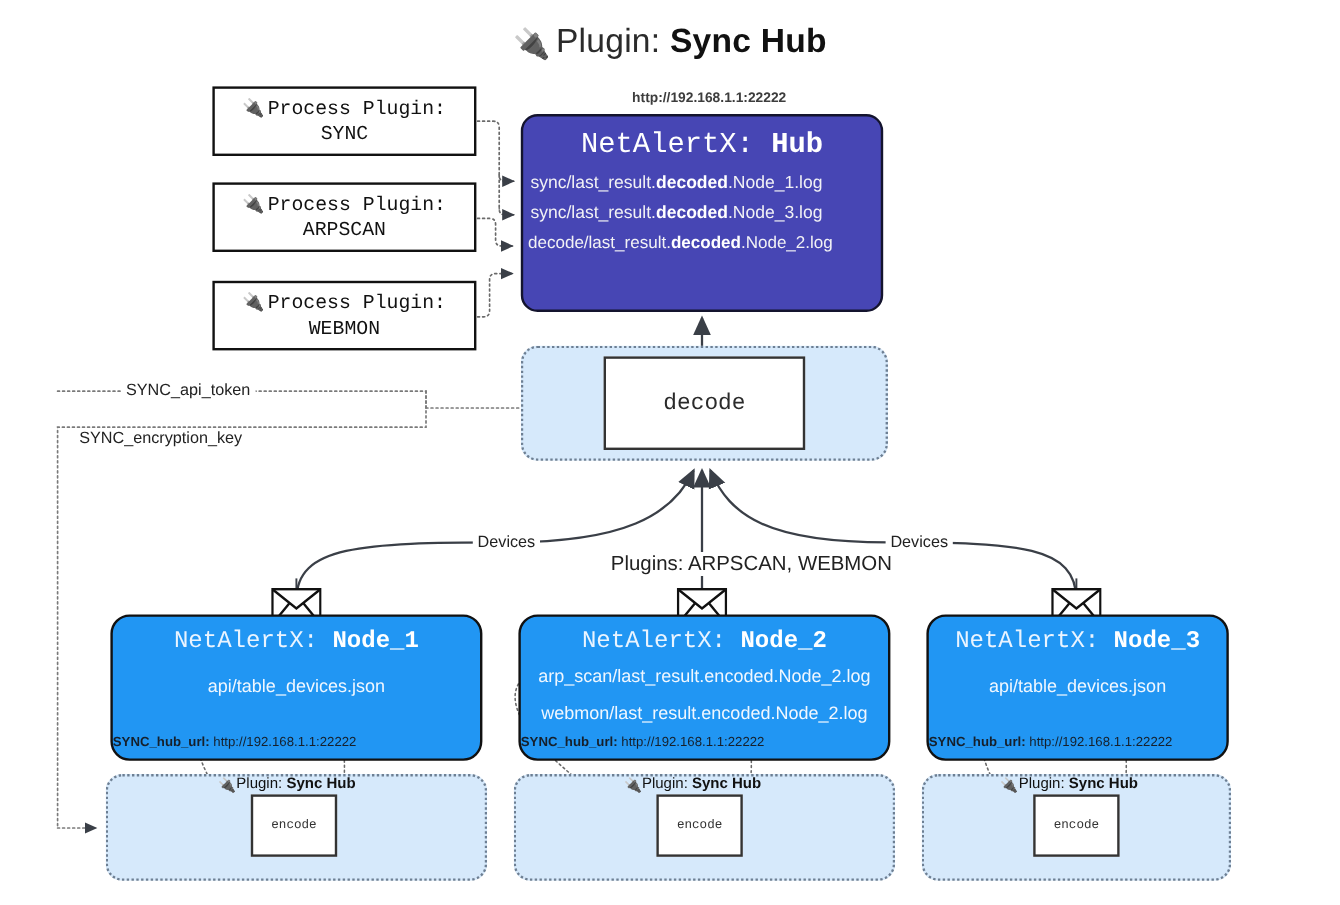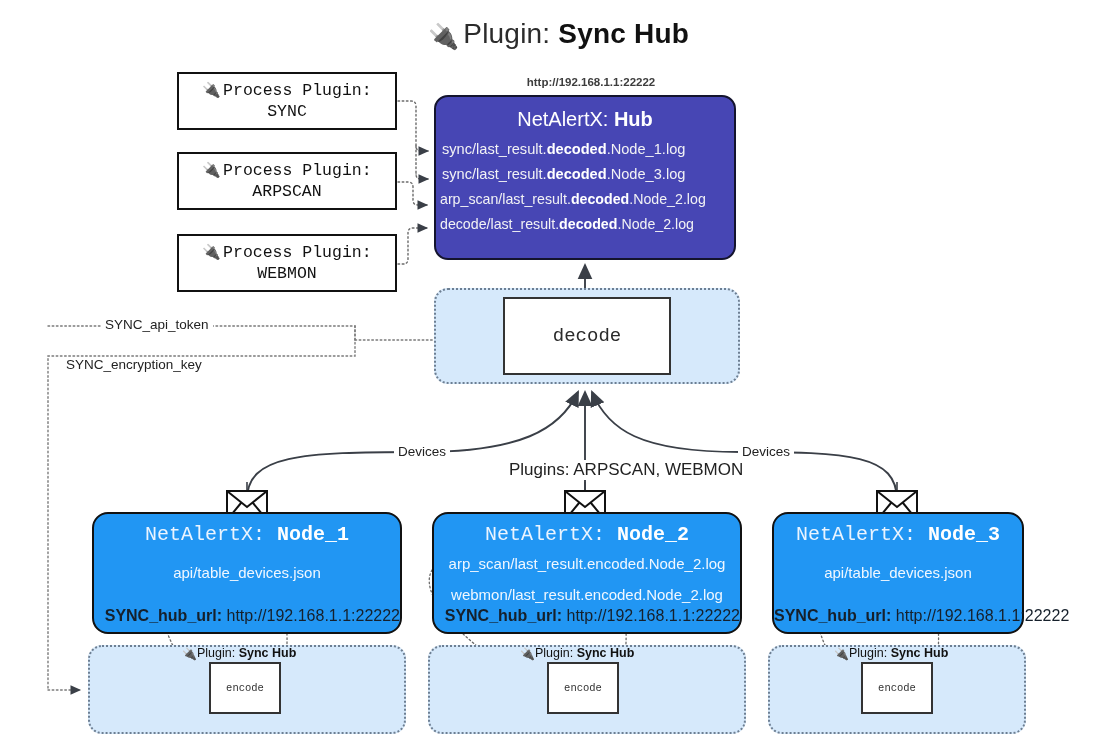--- a/index.html
+++ b/index.html
@@ -24,44 +24,44 @@
   .pp .l1{display:flex;align-items:center;gap:2px;white-space:nowrap;}
   .pp .l2{white-space:nowrap;}
   .pp .plug{font-size:15px;position:relative;top:1px;}
 
   
   #hub-url{left:446px;top:76px;width:290px;text-align:center;
            font-size:11.5px;color:#3d3d3d;font-weight:600;}
   #hub{left:434px;top:95px;width:302px;height:165px;background:#4746b4;
        border:2.5px solid #14142e;border-radius:14px;color:#fff;
        padding-top:11px;}
-  #hub .hubtitle{font-family:Liberation Sans, sans-serif;
-       font-size:20px;text-align:center;color:#fff;margin-bottom:6px;}
+  #hub .hubtitle{font-family:Liberation Mono, monospace;
+       font-size:24px;text-align:center;color:#fff;margin-bottom:6px;}
   #hub .hubtitle b{font-weight:bold;}
   #hub .logline{font-size:14.6px;color:#f2f2f5;line-height:1.72;
        white-space:nowrap;padding-left:6px;}
   #hub .logline.wide{padding-left:4px;font-size:14.2px;}
   #hub .logline b{font-weight:bold;color:#fff;}
 
   
   .bluebox{background:#d6e9fb;border:2px dotted #6d7f93;border-radius:14px;}
   #decode-wrap{left:434px;top:288px;width:306px;height:96px;}
   #decode{left:503px;top:297px;width:168px;height:78px;background:#fff;
           border:2px solid #333;display:flex;align-items:center;justify-content:center;
           font-family:"Liberation Mono","DejaVu Sans Mono",monospace;
           font-size:19px;color:#2b2b2b;}
 
   
   .node{border:2.5px solid #111;border-radius:16px;background:#2196f3;color:#fff;}
   .node .ntitle{font-family:"Liberation Mono","DejaVu Sans Mono",monospace;
        font-size:20px;text-align:center;color:#eaf4ff;padding-top:9px;}
   .node .ntitle b{font-weight:bold;color:#fff;}
   .node .nline{font-size:15px;color:#f0f7ff;text-align:center;white-space:nowrap;}
-  .node .nfoot{position:absolute;left:0;bottom:7px;width:100%;text-align:right;
-       font-size:16px;color:#16202b;white-space:nowrap;}
+  .node .nfoot{position:absolute;left:0;bottom:7px;width:100%;text-align:left;
+       font-size:11px;color:#16202b;white-space:nowrap;}
   .node .nfoot b{font-weight:bold;}
 
   #node1{left:92px;top:512px;width:310px;height:122px;}
   #node2{left:432px;top:512px;width:310px;height:122px;}
   #node3{left:772px;top:512px;width:252px;height:122px;}
   #node1 .nline{margin-top:18px;}
   #node3 .nline{margin-top:18px;}
   #node2 .nline{margin-top:5px;line-height:1.72;}
 
   
@@ -180,21 +180,20 @@
   </div>
 
   <div class="abs" id="hub-url">http://192.168.1.1:22222</div>
   <div class="abs" id="hub">
     <div class="hubtitle">
       <span>NetAlertX:</span>
       <b>Hub</b>
     </div>
     <div class="logline"><span>sync/last_result.</span><b>decoded</b><span>.Node_1.log</span></div>
     <div class="logline"><span>sync/last_result.</span><b>decoded</b><span>.Node_3.log</span></div>
-    <div class="logline wide"><span>arp_scan/last_result.</span><b>decoded</b><span>.Node_2.log</span></div>
     <div class="logline wide"><span>decode/last_result.</span><b>decoded</b><span>.Node_2.log</span></div>
   </div>
 
   <div class="abs bluebox" id="decode-wrap"></div>
   <div class="abs" id="decode">decode</div>
 
   <div class="abs wlab" id="lab-dev1">Devices</div>
   <div class="abs wlab" id="lab-dev2">Devices</div>
   <div class="abs wlab" id="lab-plugins">Plugins: ARPSCAN, WEBMON</div>
   <div class="abs wlab" id="lab-token">SYNC_api_token</div>

